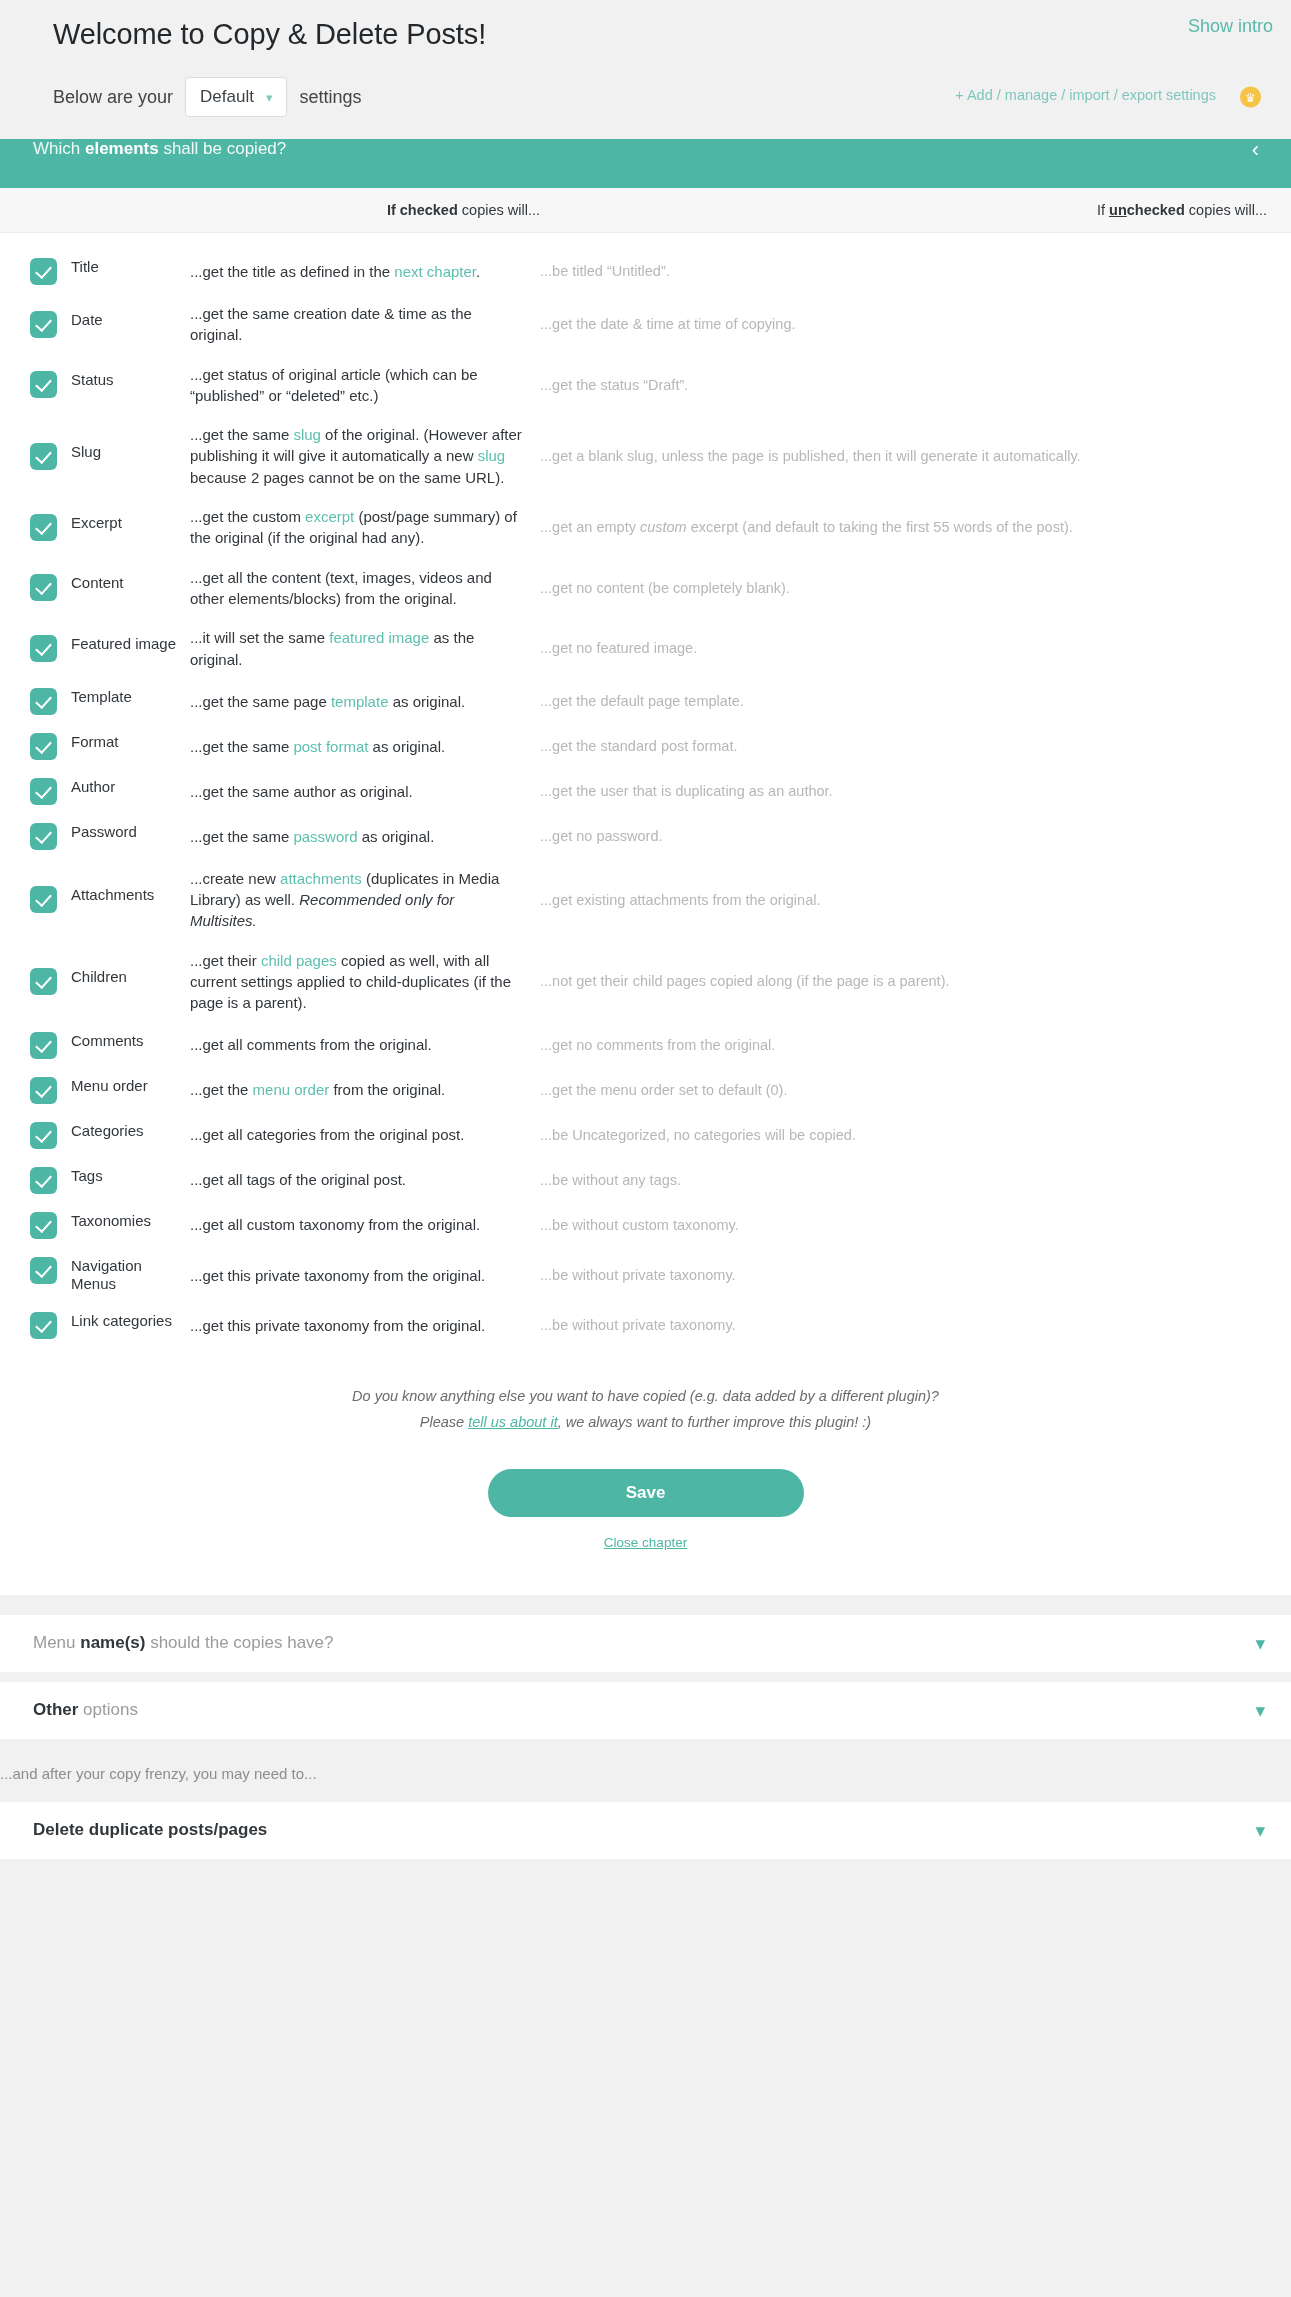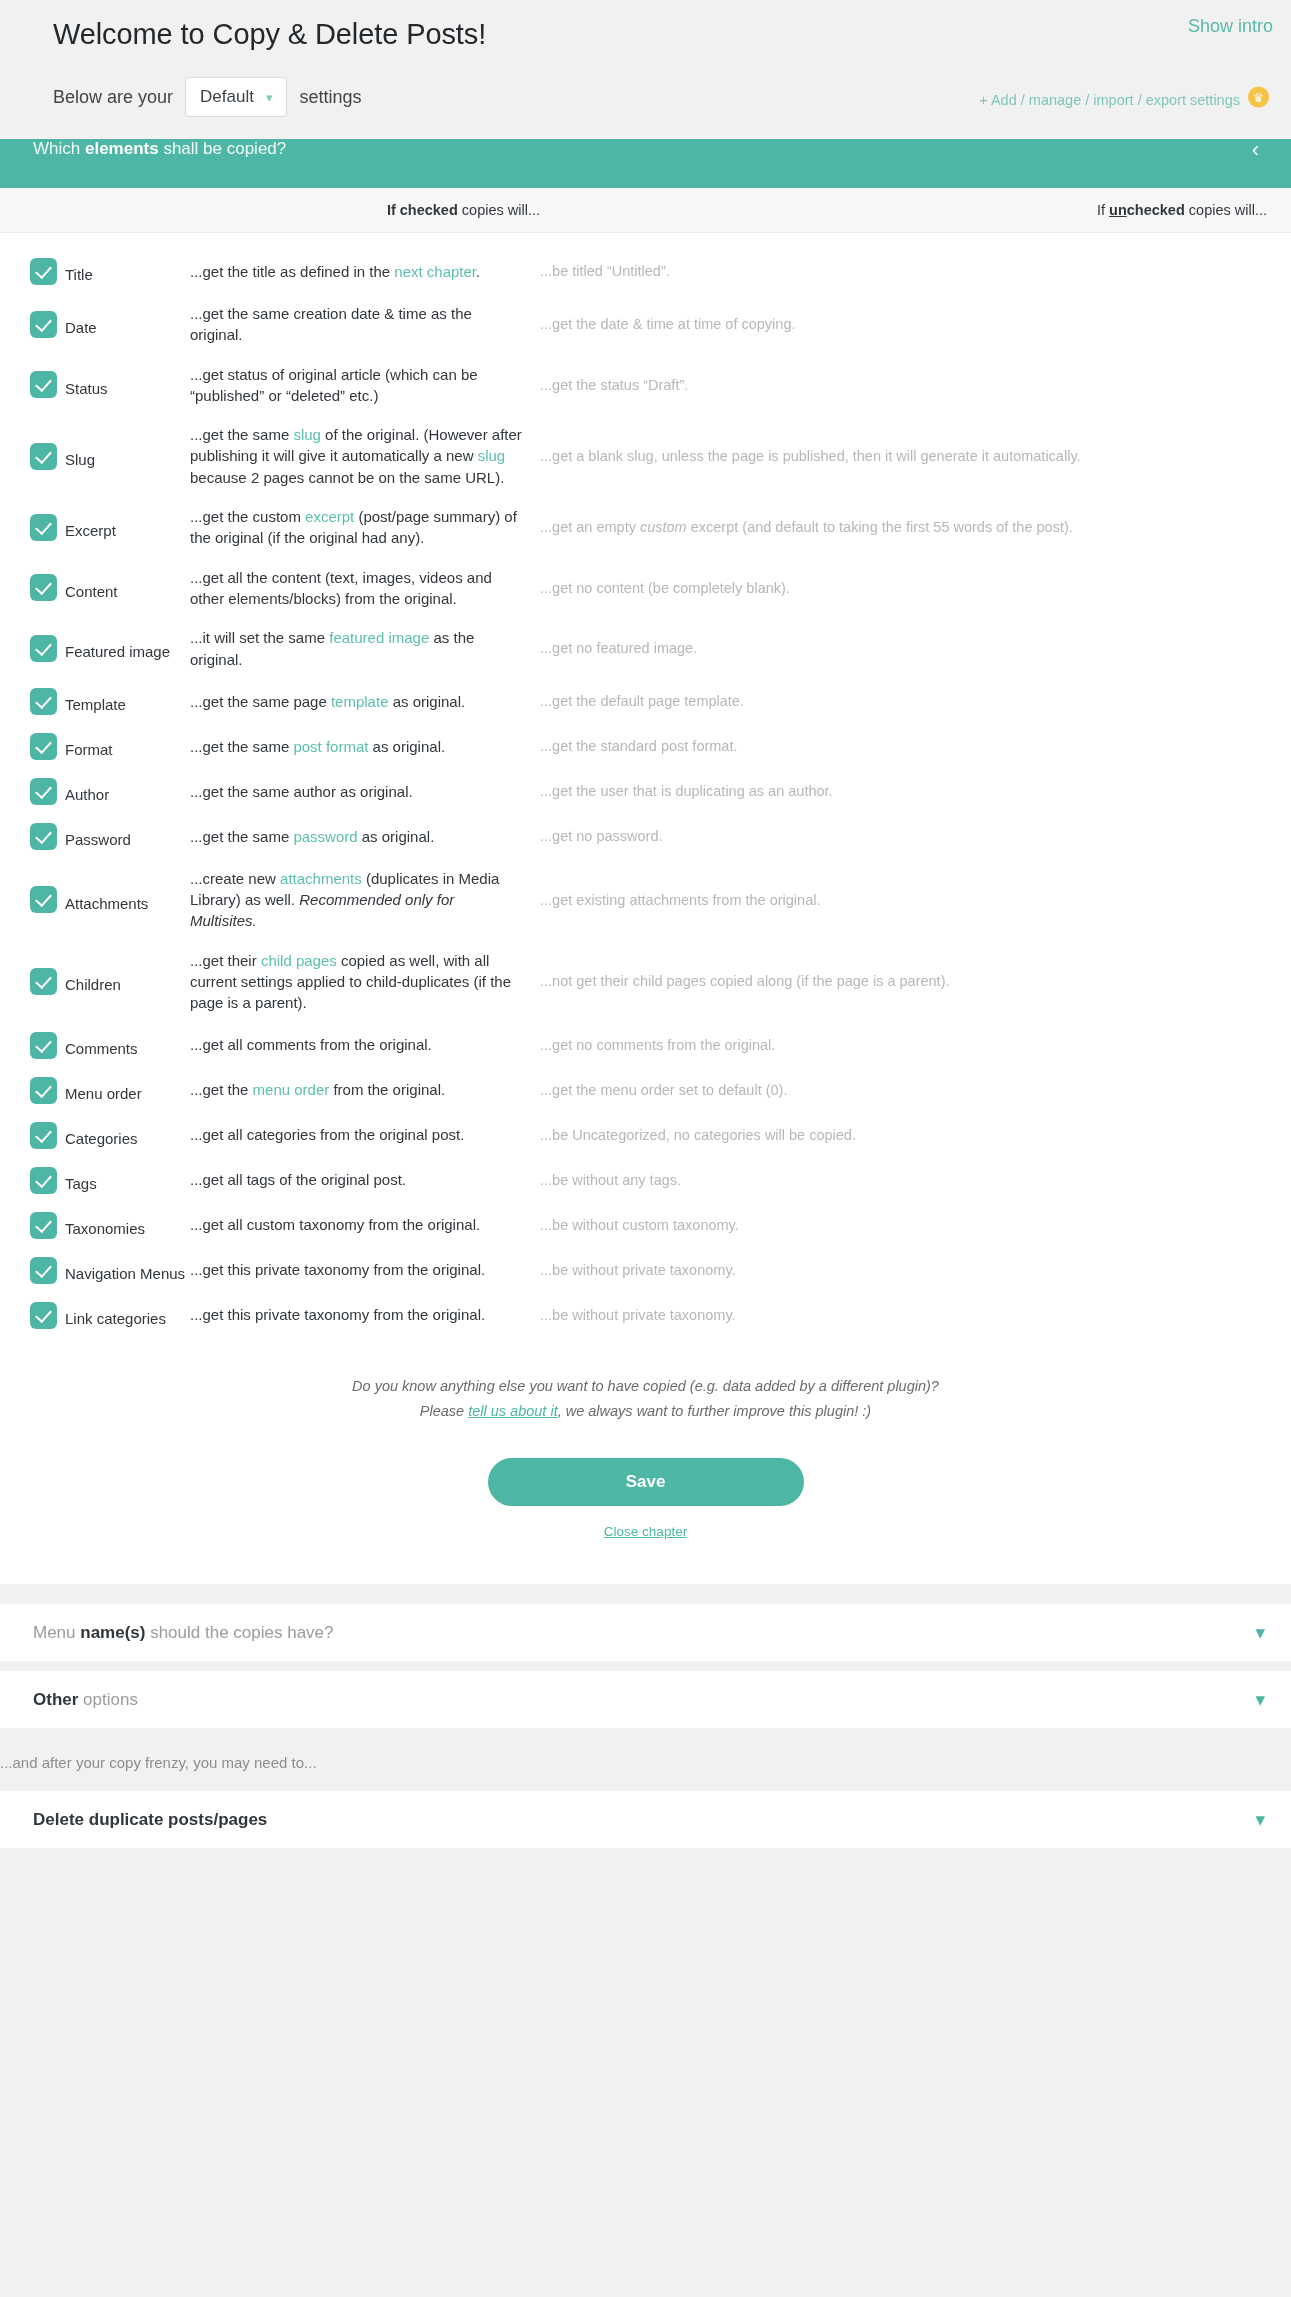--- a/index.html
+++ b/index.html
@@ -61,26 +61,26 @@
     color: #3c4348;
     cursor: pointer;
   }
   .select-box .chev {
     color: #7fcabc;
     font-size: 13px;
     line-height: 1;
   }
   .settings-links {
     position: absolute;
-    right: 4px;
+    right: 12px;
     top: 50%;
     transform: translateY(-50%);
     display: flex;
-    align-items: flex-end;
-    gap: 8px;
+    align-items: flex-start;
+    gap: 24px;
   }
   .settings-links .lnk {
     font-size: 14.5px;
     color: #7fc7bb;
     cursor: pointer;
     white-space: nowrap;
   }
   .crown {
     width: 21px; height: 21px;
     border-radius: 50%;
@@ -135,22 +135,22 @@
   .col-head u { text-decoration: underline; }
 
   .rows { padding: 16px 0 6px 0; }
   .row {
     display: flex;
     align-items: center;
     padding: 9px 0;
   }
   .row .c-check {
     display: flex;
-    align-items: flex-end;
-    gap: 8px;
+    align-items: flex-start;
+    gap: 14px;
   }
   .cb {
     width: 27px; height: 27px;
     flex: 0 0 27px;
     background: #4db6a4;
     border-radius: 6px;
     position: relative;
     cursor: pointer;
   }
   .cb::after {

